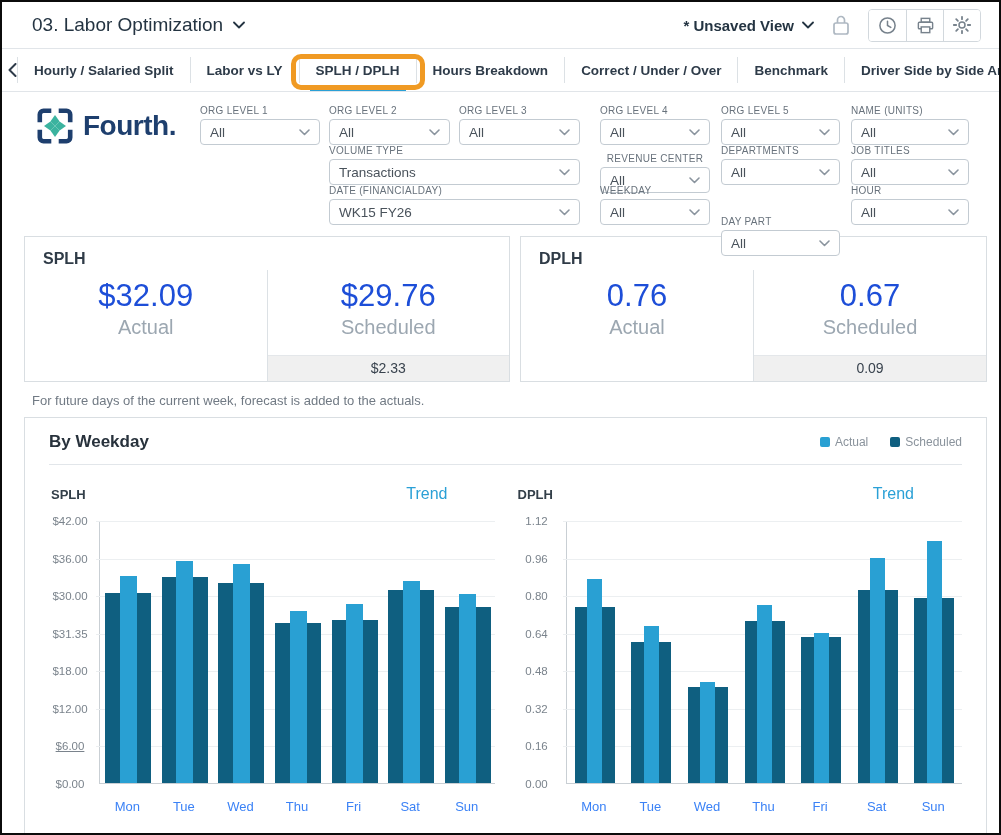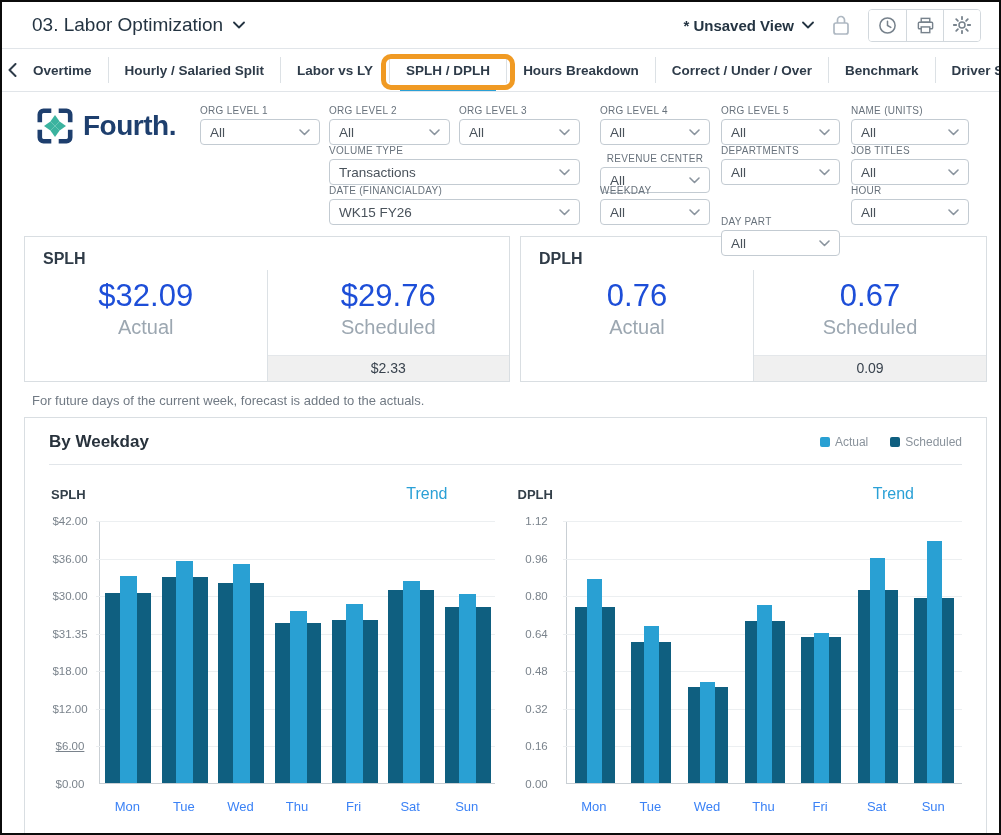--- a/index.html
+++ b/index.html
@@ -125,23 +125,20 @@
     </div>
   </header>
 
   <nav class="tabbar">
     <button class="chev-btn">
       <svg width="9" height="14" viewBox="0 0 9 14">
           <polyline points="7.5,1 1.5,7 7.5,13" fill="none" stroke="#2E3B49" stroke-width="2" stroke-linecap="round" stroke-linejoin="round"></polyline>
         </svg>
     </button>
     <div class="tabs" id="tabs">
-        <div class="tab">
-          <span>Overtime</span>
-        </div>
         <div class="tab-sep"></div>
         <div class="tab">
           <span>Hourly / Salaried Split</span>
         </div>
         <div class="tab-sep"></div>
         <div class="tab">
           <span>Labor vs LY</span>
         </div>
         <div class="tab-sep"></div>
         <div class="tab">

